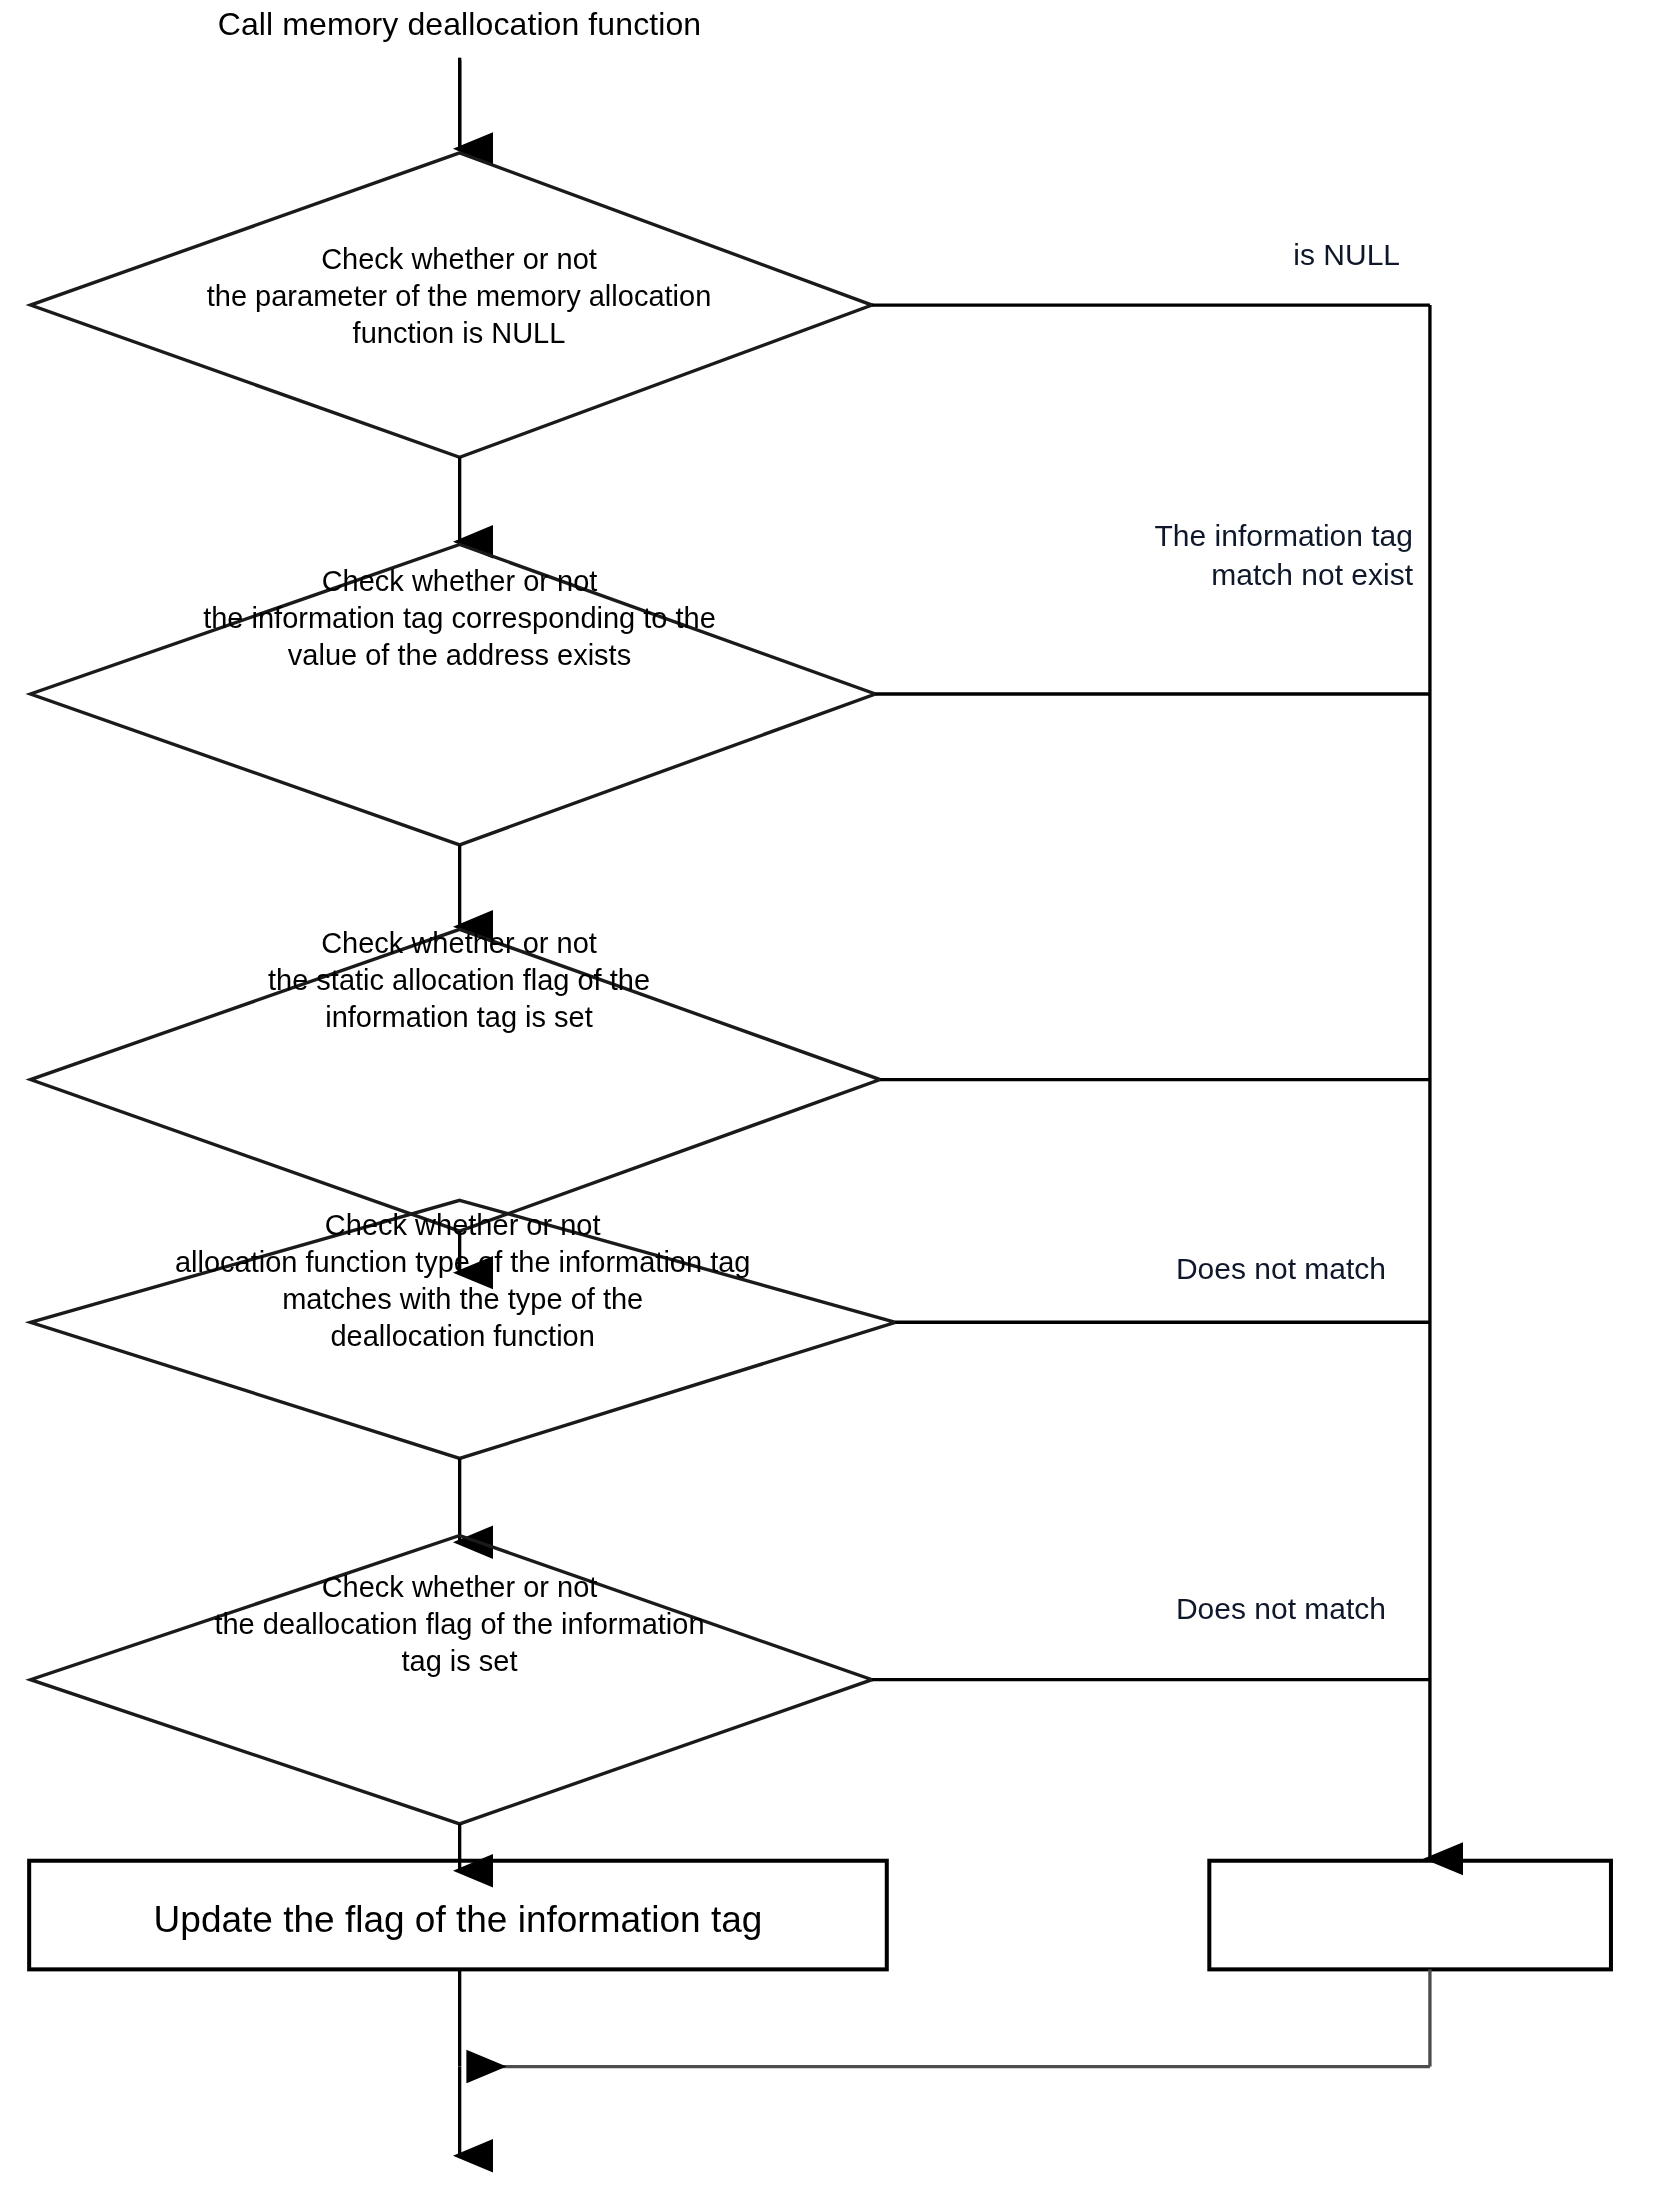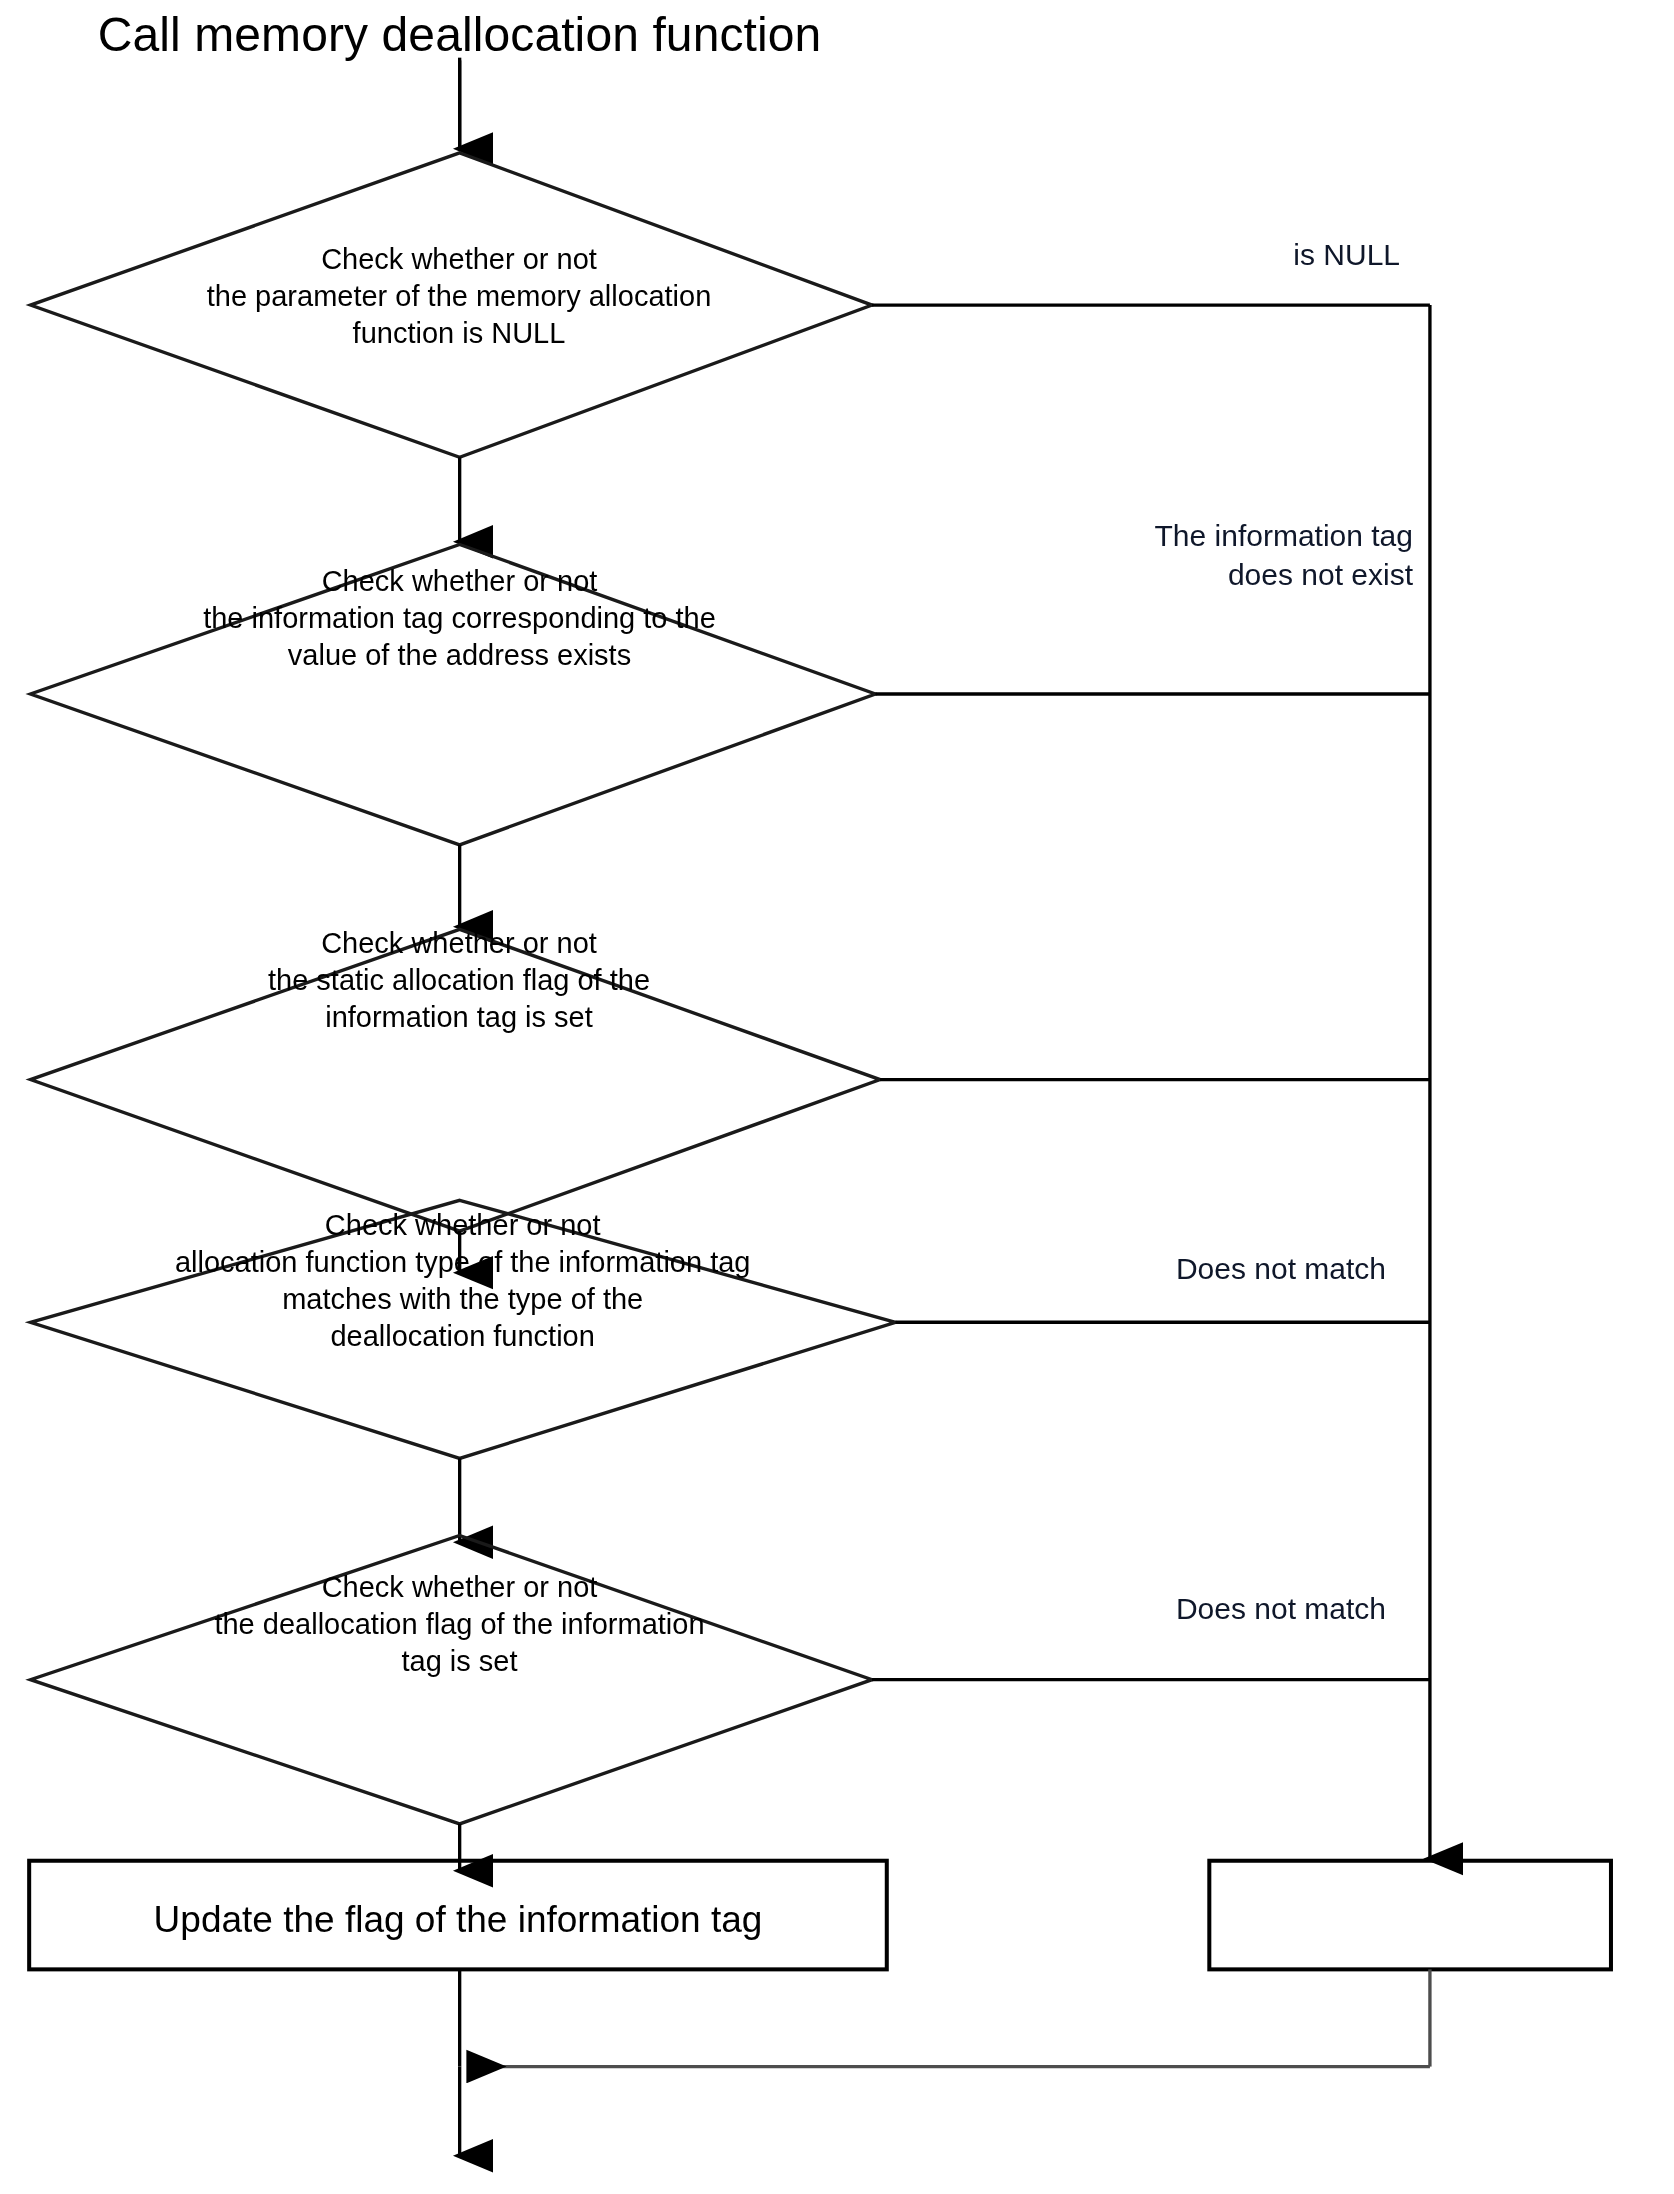--- a/index.html
+++ b/index.html
@@ -28,21 +28,21 @@
   }
   .node-text {
     position: absolute;
     text-align: center;
     line-height: 1.28;
     color: #000000;
     white-space: pre-line;
     pointer-events: none;
   }
   .start-label {
-    font-size: 48px;
+    font-size: 32px;
     letter-spacing: 0.1px;
   }
   .diamond-label {
     font-size: 29px;
   }
   .edge-label {
     position: absolute;
     font-size: 30px;
     line-height: 1.30;
     text-align: right;
@@ -132,21 +132,21 @@
 matches with the type of the
 deallocation function</div>
 
   <div class="node-text diamond-label" style="left:27px; top:1569px; width:865px;">Check whether or not
 the deallocation flag of the information
 tag is set</div>
 
   <div class="edge-label" style="left:917px; top:235px; width:483px;">is NULL</div>
 
   <div class="edge-label" style="left:917px; top:516px; width:496px;">The information tag
-does not exist</div>
+match not exist</div>
 
 
   <div class="edge-label" style="left:917px; top:1249px; width:469px;">Does not match</div>
 
   <div class="edge-label" style="left:917px; top:1589px; width:469px;">Does not match</div>
 
   <div class="node-text box-label" style="left:37px; top:1896px; width:842px;">Update the flag of the information tag</div>
 
 
 </div>

